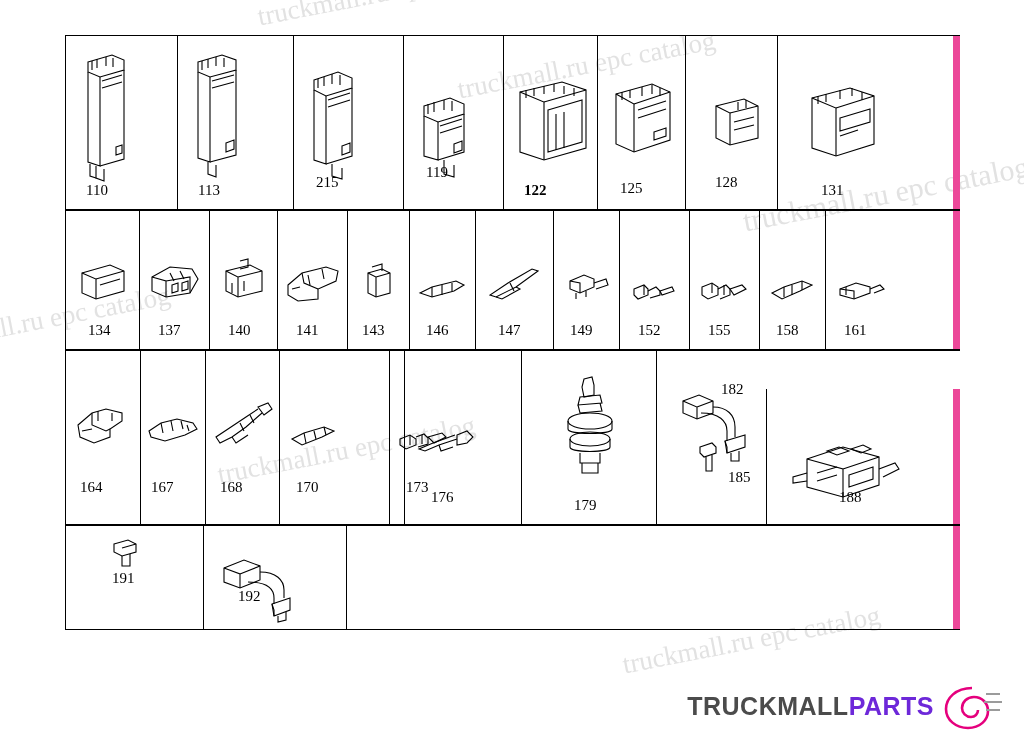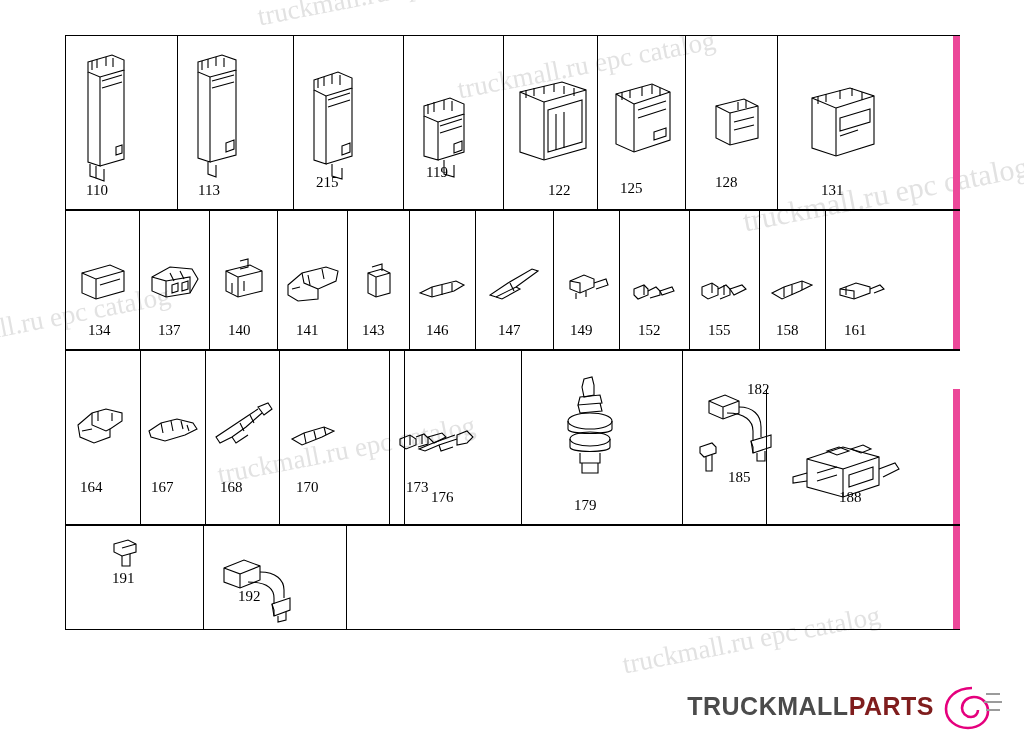--- a/index.html
+++ b/index.html
@@ -64,21 +64,21 @@
     text-align:right;
   }
   #logo .wordmark{
     font-family:"Liberation Sans", sans-serif;
     font-weight:bold;
     font-size:25px;
     letter-spacing:0.5px;
     line-height:1;
   }
   #logo .w1{color:#4b4b4b;}
-  #logo .w2{color:#7f1d1d;}
+  #logo .w2{color:#6d28d9;}
   #logo .sub{
     font-family:"Liberation Sans", sans-serif;
     font-size:9px;
     color:#8a8a8a;
     letter-spacing:3.4px;
     margin-top:2px;
   }
 </style>
 </head>
 <body>
@@ -170,21 +170,21 @@
           <g fill="none" stroke="#000" stroke-width="1.1">
             <path d="M16 56 L58 46 L82 54 L82 112 L40 124 L16 116 Z"></path>
             <path d="M40 124 L40 66 L16 56"></path>
             <path d="M40 66 L82 54"></path>
             <path d="M44 74 L78 64 L78 106 L44 116 Z"></path>
             <path d="M52 78 L52 114 M60 76 L60 112"></path>
             <path d="M22 54 L22 62 M30 52 L30 60 M40 50 L40 58 M50 48 L50 56 M60 50 L60 58 M70 52 L70 60"></path>
           </g>
         </svg>
       </div>
-      <div class="num" style="left:44px;bottom:10px;">122</div>
+      <div class="num" style="left:20px;bottom:10px;font-weight:bold;">122</div>
     </div>
 
     <div class="cell" style="left:532px;width:88px;">
       <div class="art">
         <svg width="88" height="175" viewBox="0 0 88 175">
           <g fill="none" stroke="#000" stroke-width="1.1">
             <path d="M18 58 L54 48 L72 56 L72 104 L36 116 L18 108 Z"></path>
             <path d="M36 116 L36 68 L18 58"></path>
             <path d="M36 68 L72 56"></path>
             <path d="M40 74 L68 65 M40 82 L68 73"></path>
@@ -485,21 +485,21 @@
             <ellipse cx="68" cy="88" rx="20" ry="7"></ellipse>
             <path d="M48 88 L48 96 C48 102 88 102 88 96 L88 88"></path>
             <path d="M58 102 L58 112 L78 112 L78 102"></path>
             <path d="M60 112 L60 122 L76 122 L76 112"></path>
           </g>
         </svg>
       </div>
       <div class="num" style="left:52px;bottom:10px;">179</div>
     </div>
 
-    <div class="cell" style="left:591px;width:110px;margin-left:26px;">
+    <div class="cell" style="left:591px;width:110px;">
       <div class="art">
         <svg width="110" height="175" viewBox="0 0 110 175">
           <g fill="none" stroke="#000" stroke-width="1.1">
             <path d="M26 50 L42 44 L56 50 L56 62 L40 68 L26 62 Z"></path>
             <path d="M40 68 L40 56 L26 50 M40 56 L56 50"></path>
             <path d="M56 56 C70 56 78 64 78 76 L78 86"></path>
             <path d="M44 62 C62 62 70 70 70 80 L70 90"></path>
             <path d="M68 90 L88 84 L88 96 L70 102 Z"></path>
             <path d="M70 102 L70 96 L68 90"></path>
             <path d="M74 102 L74 110 L82 110 L82 100"></path>

